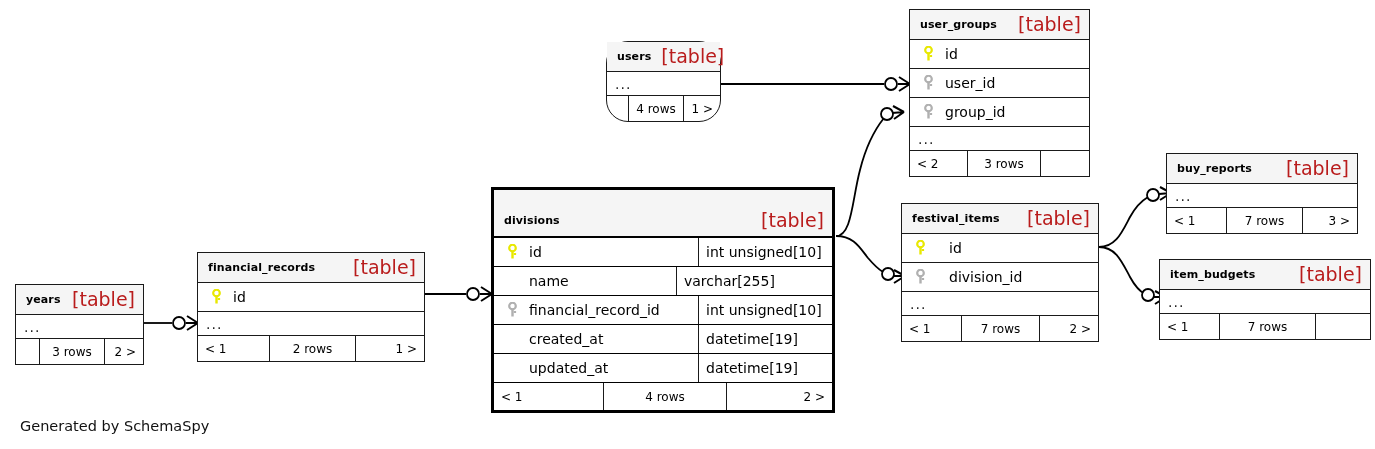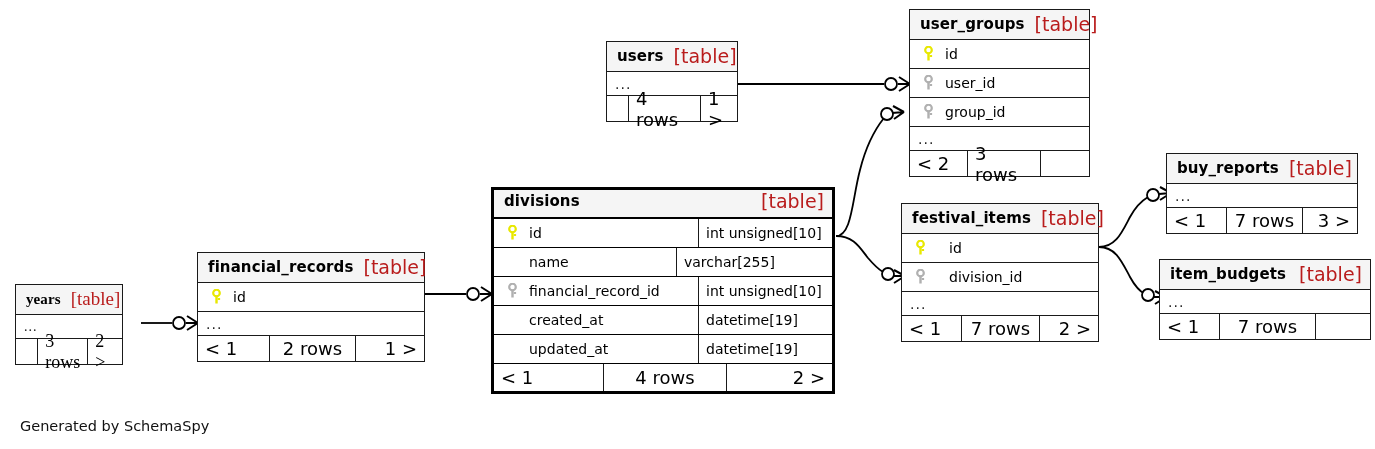--- a/index.html
+++ b/index.html
@@ -12,37 +12,37 @@
             pointer-events:none;z-index:1;}
 
   .table{position:absolute;z-index:2;background:#ffffff;
          border:1px solid #1a1a1a;box-sizing:border-box;}
   .table.focus{border:3px solid #000000;}
 
   .thead{display:flex;align-items:center;justify-content:space-between;
          background:#f5f5f5;border-bottom:1px solid #1a1a1a;
          padding:3px 8px 4px 10px;box-sizing:border-box;}
   .focus > .thead{border-bottom:2px solid #000;}
-  .tname{font-weight:bold;font-size:15px;color:#000;letter-spacing:.1px;}
+  .tname{font-weight:bold;font-size:11px;color:#000;letter-spacing:.1px;}
   .ttag{font-size:19px;color:#b91c1c;margin-left:10px;}
 
   .row{display:flex;align-items:center;border-bottom:1px solid #1a1a1a;
        box-sizing:border-box;height:29px;}
   .focus .row{border-bottom:1px solid #000;}
   .row.dots{padding-left:8px;font-size:14px;color:#222;height:24px;letter-spacing:1px;}
   .cname{flex:1;display:flex;align-items:center;padding-left:7px;
          font-size:14px;color:#000000;white-space:nowrap;overflow:hidden;}
   .ctype{font-size:14px;color:#000;padding:0 6px 0 7px;white-space:nowrap;
          border-left:1px solid #1a1a1a;height:100%;display:flex;align-items:center;
          box-sizing:border-box;}
   .keyslot{width:22px;min-width:22px;display:flex;align-items:center;justify-content:center;}
   .lbl{padding-left:6px;}
 
   .foot{display:flex;height:25px;box-sizing:border-box;}
-  .foot .fc{display:flex;align-items:center;font-size:18px;color:#000;
+  .foot .fc{display:flex;align-items:center;font-size:12px;color:#000;
             border-right:1px solid #1a1a1a;box-sizing:border-box;padding:0 7px;}
   .foot .fc:last-child{border-right:none;}
   .fc.l{justify-content:flex-start;}
   .fc.c{justify-content:center;}
   .fc.r{justify-content:flex-end;}
 
   .credit{position:absolute;left:20px;top:418px;font-size:14.5px;color:#111;z-index:3;}
 </style>
 </head>
 <body>
@@ -78,21 +78,21 @@
 
     <path d="M1099,247 C1116,247 1122,232 1130,217 C1136,206 1143,200 1148,197" stroke="#000" stroke-width="1.8" fill="none"></path>
     <circle cx="1153" cy="195" r="6" fill="#fff" stroke="#000" stroke-width="1.8"></circle>
     <path d="M1171,193 L1160,187 M1171,193 L1160,200 M1171,193 L1159,194" stroke="#000" stroke-width="2" fill="none"></path>
 
     <path d="M1099,247 C1116,247 1122,262 1130,277 C1136,288 1141,292 1145,294" stroke="#000" stroke-width="1.8" fill="none"></path>
     <circle cx="1148" cy="295" r="6" fill="#fff" stroke="#000" stroke-width="1.8"></circle>
     <path d="M1166,297 L1155,291 M1166,297 L1155,304 M1166,297 L1154,297" stroke="#000" stroke-width="2" fill="none"></path>
   </svg>
 
-  <div class="table" style="left:15px;top:284px;width:108px;font-family:Liberation Serif, serif;">
+  <div class="table" style="left:15px;top:284px;width:129px;">
     <div class="thead">
       <span class="tname">years</span>
       <span class="ttag">[table]</span>
     </div>
     <div class="row dots">...</div>
     <div class="foot">
       <div class="fc l" style="width:24px;"></div>
       <div class="fc c" style="flex:1;">3 rows</div>
       <div class="fc r" style="width:38px;">2 &gt;</div>
     </div>
@@ -117,21 +117,21 @@
     </div>
     <div class="row dots">...</div>
     <div class="foot">
       <div class="fc l" style="width:72px;">&lt; 1</div>
       <div class="fc c" style="flex:1;">2 rows</div>
       <div class="fc r" style="width:68px;">1 &gt;</div>
     </div>
   </div>
 
   <div class="table focus" style="left:491px;top:187px;width:344px;">
-    <div class="thead" style="padding-top:0;padding-bottom:5px;">
+    <div class="thead" style="padding-top:19px;padding-bottom:5px;">
       <span class="tname">divisions</span>
       <span class="ttag">[table]</span>
     </div>
     <div class="row">
       <div class="cname">
         <span class="keyslot">
           <svg width="9" height="16" viewBox="0 0 9 16">
               <circle cx="4.5" cy="4" r="3.3" fill="none" stroke="#e8e800" stroke-width="2.2"></circle>
               <rect x="3.3" y="6.5" width="2.4" height="8" fill="#e8e800"></rect>
               <rect x="5.7" y="9" width="2.4" height="2" fill="#e8e800"></rect>
@@ -175,21 +175,21 @@
       </div>
       <div class="ctype" style="width:134px;">datetime[19]</div>
     </div>
     <div class="foot" style="height:27px;">
       <div class="fc l" style="width:110px;">&lt; 1</div>
       <div class="fc c" style="flex:1;">4 rows</div>
       <div class="fc r" style="width:105px;">2 &gt;</div>
     </div>
   </div>
 
-  <div class="table" style="left:606px;top:41px;width:132px;">
+  <div class="table" style="left:606px;top:41px;width:115px;border-radius:22px;">
     <div class="thead">
       <span class="tname">users</span>
       <span class="ttag">[table]</span>
     </div>
     <div class="row dots">...</div>
     <div class="foot">
       <div class="fc l" style="width:22px;"></div>
       <div class="fc c" style="flex:1;">4 rows</div>
       <div class="fc r" style="width:36px;">1 &gt;</div>
     </div>

